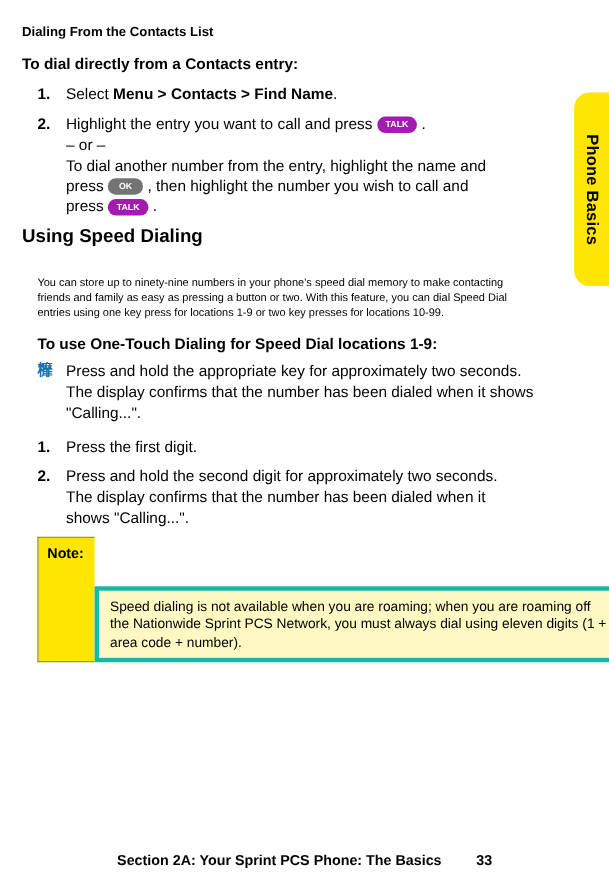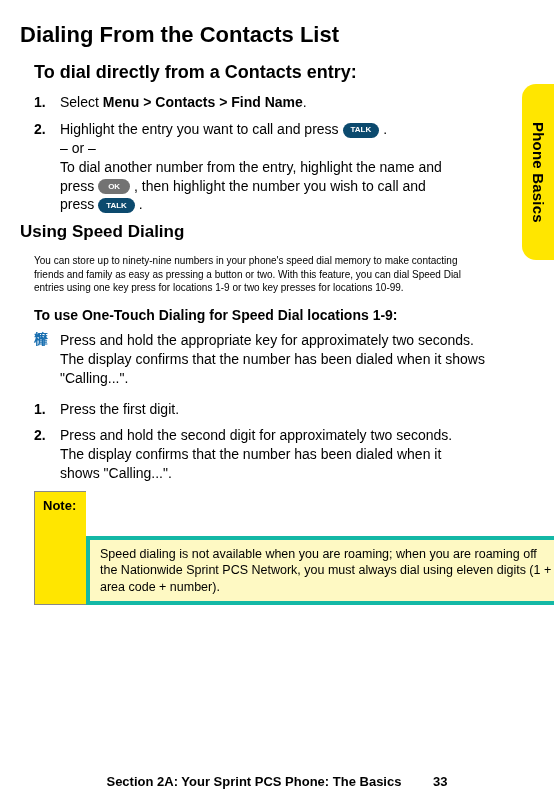--- a/index.html
+++ b/index.html
@@ -1,29 +1,29 @@
 <!DOCTYPE html>
 <html><head>
 <meta charset="utf-8">
 <style>
   * { box-sizing: border-box; margin: 0; padding: 0; }
   html, body { width: 554px; height: 811px; background: #fff; font-family: "Segoe UI", "Helvetica Neue", Arial, sans-serif; color: #000; }
   .page { position: relative; width: 554px; height: 811px; padding: 22px 36px 0 20px; }
   .side-tab { position: absolute; right: 0; top: 84px; width: 32px; height: 176px; background: #ffe600; border-top-left-radius: 14px; border-bottom-left-radius: 14px; display: flex; align-items: center; justify-content: center; }
   .side-tab span { writing-mode: vertical-rl; font-weight: 700; font-size: 15px; letter-spacing: 0.2px; }
-  h1.title { font-size: 22px; font-weight: 700; margin-bottom: 14px; }
-  .lead { font-size: 18px; font-weight: 700; margin-left: 14px; margin-bottom: 10px; }
+  h1.title { font-size: 12px; font-weight: 700; margin-bottom: 14px; }
+  .lead { font-size: 14px; font-weight: 700; margin-bottom: 10px; }
   ol.steps { list-style: none; margin-left: 14px; }
   ol.steps > li { display: flex; font-size: 14px; line-height: 1.35; margin-bottom: 8px; }
   ol.steps > li .num { font-weight: 700; min-width: 26px; }
   ol.steps > li .body { flex: 1; padding-right: 58px; }
   .pill { display: inline-flex; align-items: center; justify-content: center; border-radius: 10px; color: #fff; font-size: 8px; font-weight: 700; padding: 2px 8px 2px 8px; vertical-align: middle; line-height: 1; height: 15px; }
-  .pill.talk { background: #0c4a6e; }
+  .pill.talk { background: #a21caf; }
   .pill.ok { background: #737373; padding: 2px 10px; }
-  h2.subhead { font-size: 17px; font-weight: 700; margin-top: 6px; margin-bottom: 12px; }
+  h2.subhead { font-size: 17px; font-weight: 700; margin-top: 6px; margin-bottom: 26px; }
   p.para { font-size: 10px; line-height: 1.35; margin-left: 14px; margin-bottom: 12px; padding-right: 30px; }
   .lead2 { font-size: 14px; font-weight: 700; margin-left: 14px; margin-bottom: 8px; padding-right: 30px; }
   .bullet-line { display: flex; margin-left: 14px; font-size: 14px; line-height: 1.35; margin-bottom: 12px; padding-right: 30px; }
   .bullet-line .marker { color: #1a6fb0; font-size: 14px; min-width: 26px; font-weight: 700; line-height: 1.2; }
   .bullet-line .btext { flex: 1; }
   .note-box { display: flex; margin-left: 14px; margin-top: 6px; border: none; width: 536px; }
   .note-label { background: #ffe600; font-weight: 700; font-size: 13px; padding: 6px 8px; min-width: 52px; border: 1px solid #888; border-right: none; }
   .note-body { background: #fef9c3; font-size: 12.5px; line-height: 1.3; padding: 6px 10px; flex: 1; border: 4px solid #14b8a6; margin-top: 45px; }
   .footer { position: absolute; bottom: 22px; width: 100%; left: 0; text-align: center; font-size: 13px; }
   .footer .sec { font-weight: 700; margin-top: 32px; }

